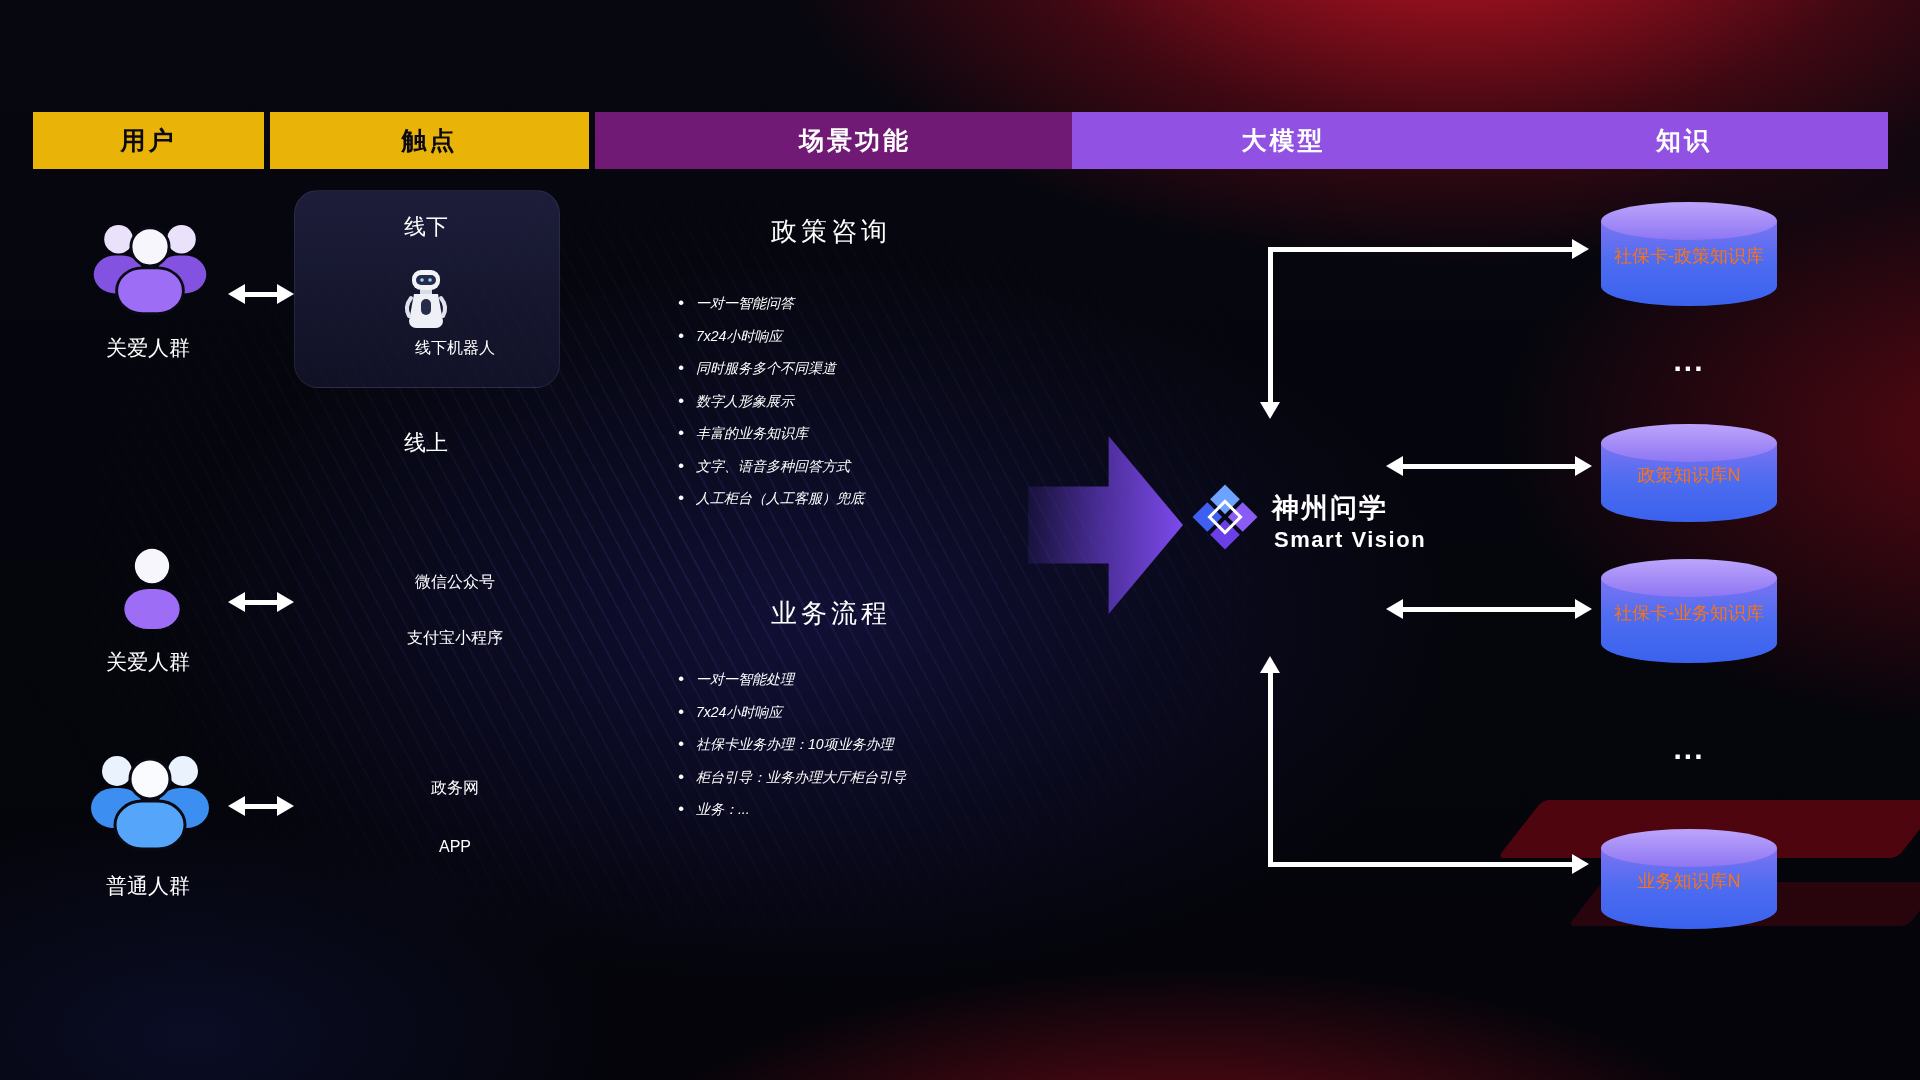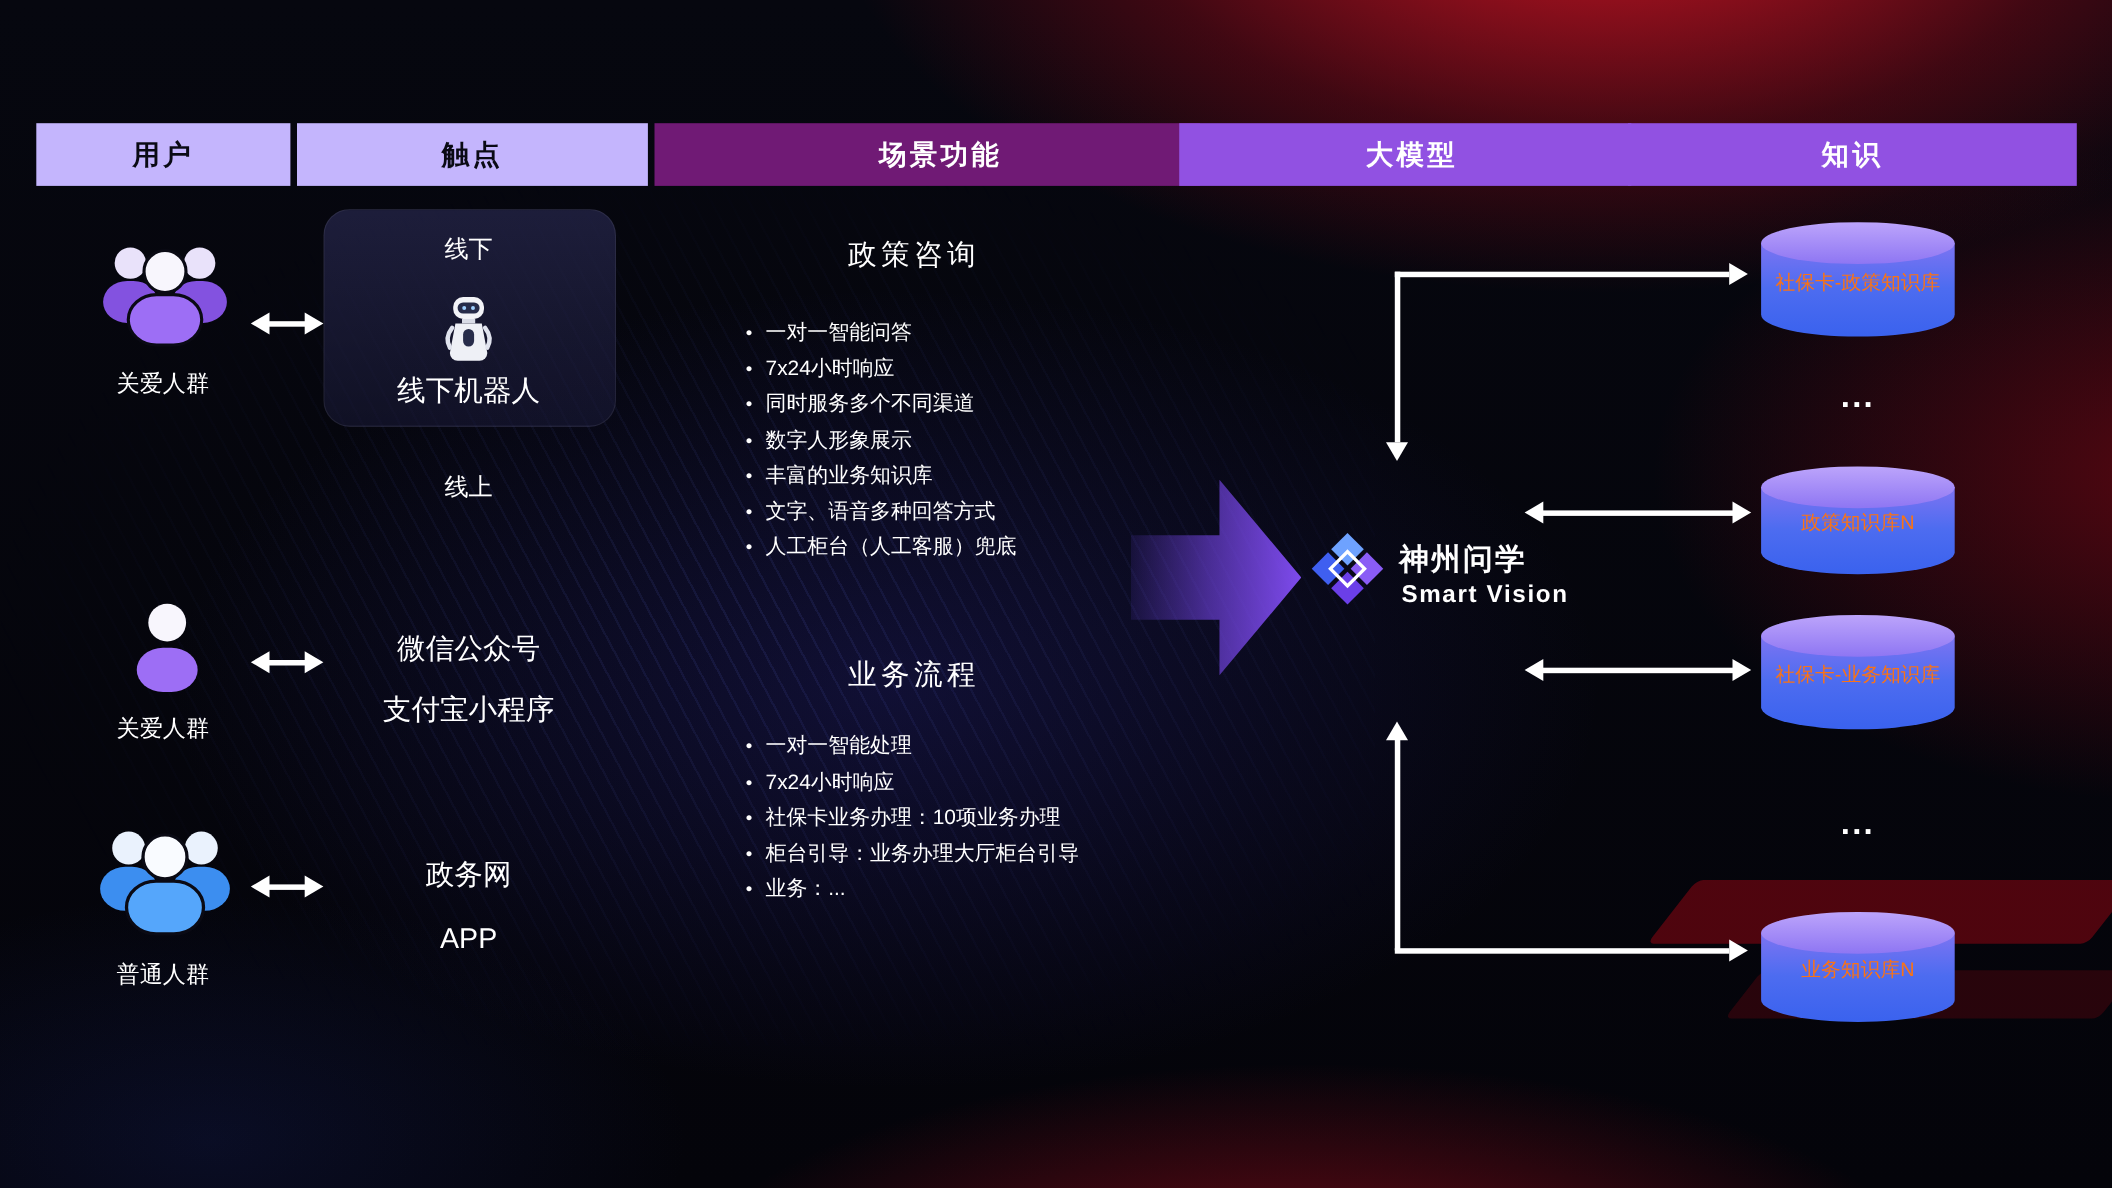--- a/index.html
+++ b/index.html
@@ -29,21 +29,21 @@
   .swoosh { position:absolute; transform:skewX(-38deg); background:rgba(140,6,18,0.55); border-radius:6px; }
   .swoosh.s1 { left:1520px; top:800px; width:400px; height:58px; }
   .swoosh.s2 { left:1585px; top:882px; width:340px; height:44px; opacity:.5; }
 
   
   .hdr {
     position:absolute; top:112px; height:57px;
     display:flex; align-items:center; justify-content:center;
     font-size:25px; font-weight:bold; letter-spacing:3px;
   }
-  .hdr.white { background:#c4b5fd; color:#0a0a14; }
+  .hdr.white { background:#eab308; color:#0a0a14; }
   .hdr.blue  { background:#701a75; color:#fff;padding-left:24px; }
   .hdr.purple{ background:#9151e2; color:#fff; }
   #h-user      { left:33px;   width:231px; }
   #h-touch     { left:270px;  width:319px; }
   #h-scenario  { left:595px;  width:472px; }
   #h-model     { left:1072px; width:399px;padding-left:12px; }
   #h-knowledge { left:1480px; width:408px; }
 
   .abs { position:absolute; }
 
@@ -64,26 +64,26 @@
   .ah-down  { position:absolute; width:0; height:0; border-left:10px solid transparent; border-right:10px solid transparent; border-top:17px solid #fff; }
   .ah-up    { position:absolute; width:0; height:0; border-left:10px solid transparent; border-right:10px solid transparent; border-bottom:17px solid #fff; }
 
   
   #offline-box {
     position:absolute; left:294px; top:190px; width:264px; height:196px;
     border-radius:24px; background:linear-gradient(180deg, rgba(44,44,86,0.62), rgba(24,24,52,0.62));
     border:1px solid rgba(255,255,255,0.07);
   }
   .touch-txt { position:absolute; left:294px; width:264px; text-align:center; }
-  .t22 { font-size:22px; } .t20 { font-size:26px; }
+  .t22 { font-size:22px; } .t20 { font-size:16px;padding-left:29px; }
 
   
   .scen-title { position:absolute; left:595px; width:472px; text-align:center; font-size:26px; letter-spacing:4px; }
   .bullets { position:absolute; left:678px; width:420px; }
-  .bullet { font-size:19px; line-height:22px; margin-bottom:10.5px; white-space:nowrap; }
+  .bullet { font-size:14px; line-height:22px; margin-bottom:10.5px; white-space:nowrap;font-style:italic; }
   .bullet::before { content:"•"; margin-right:12px; font-size:17px; }
 
   
   #big-arrow {
     position:absolute; left:1028px; top:424px; width:155px; height:202px;
     background:linear-gradient(90deg, rgba(105,65,230,0.12), rgba(122,72,242,0.55) 45%, rgba(132,78,248,0.95));
     clip-path:polygon(0% 31%, 52% 31%, 52% 6%, 100% 50%, 52% 94%, 52% 69%, 0% 69%);
   }
 
   

